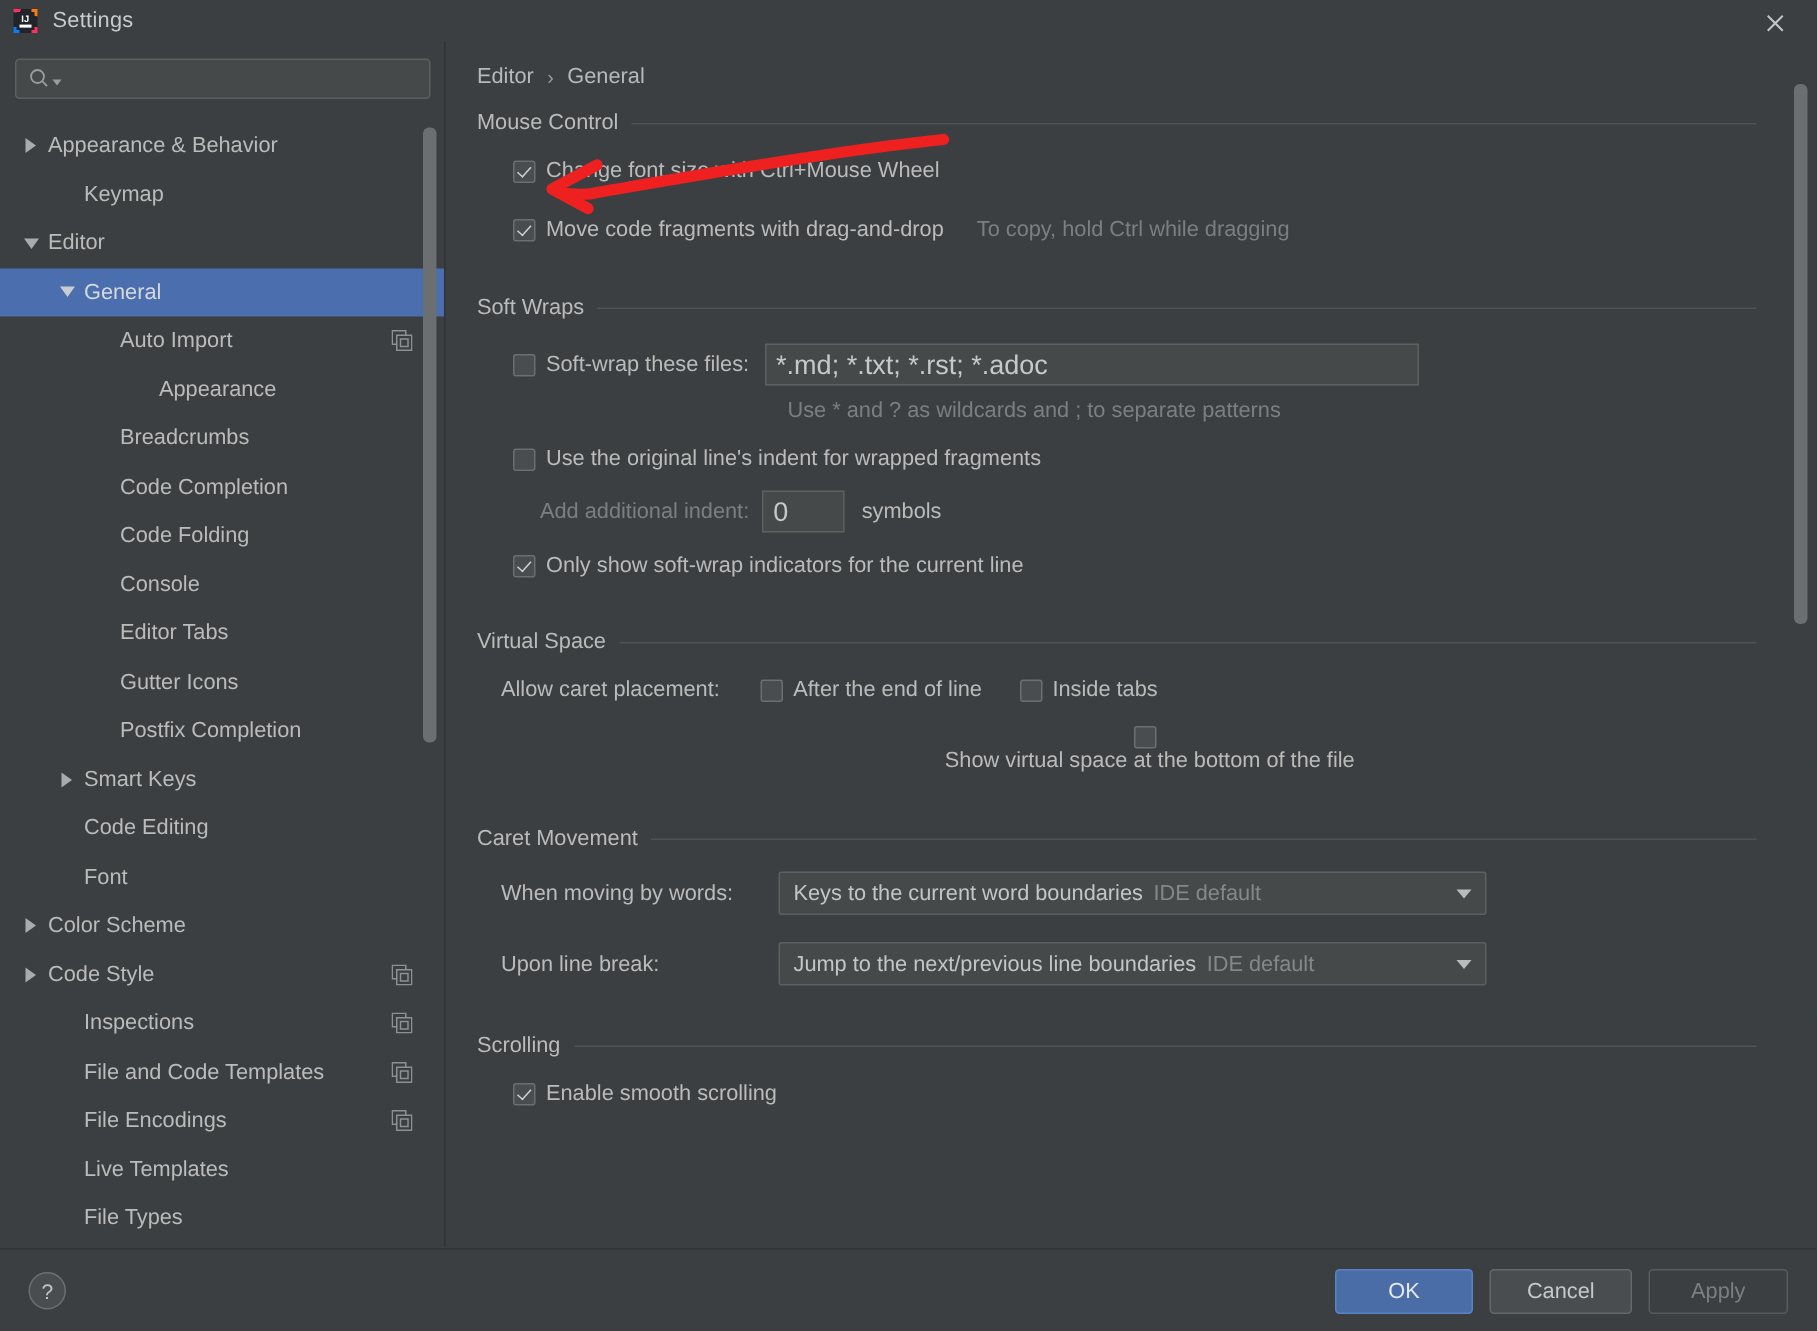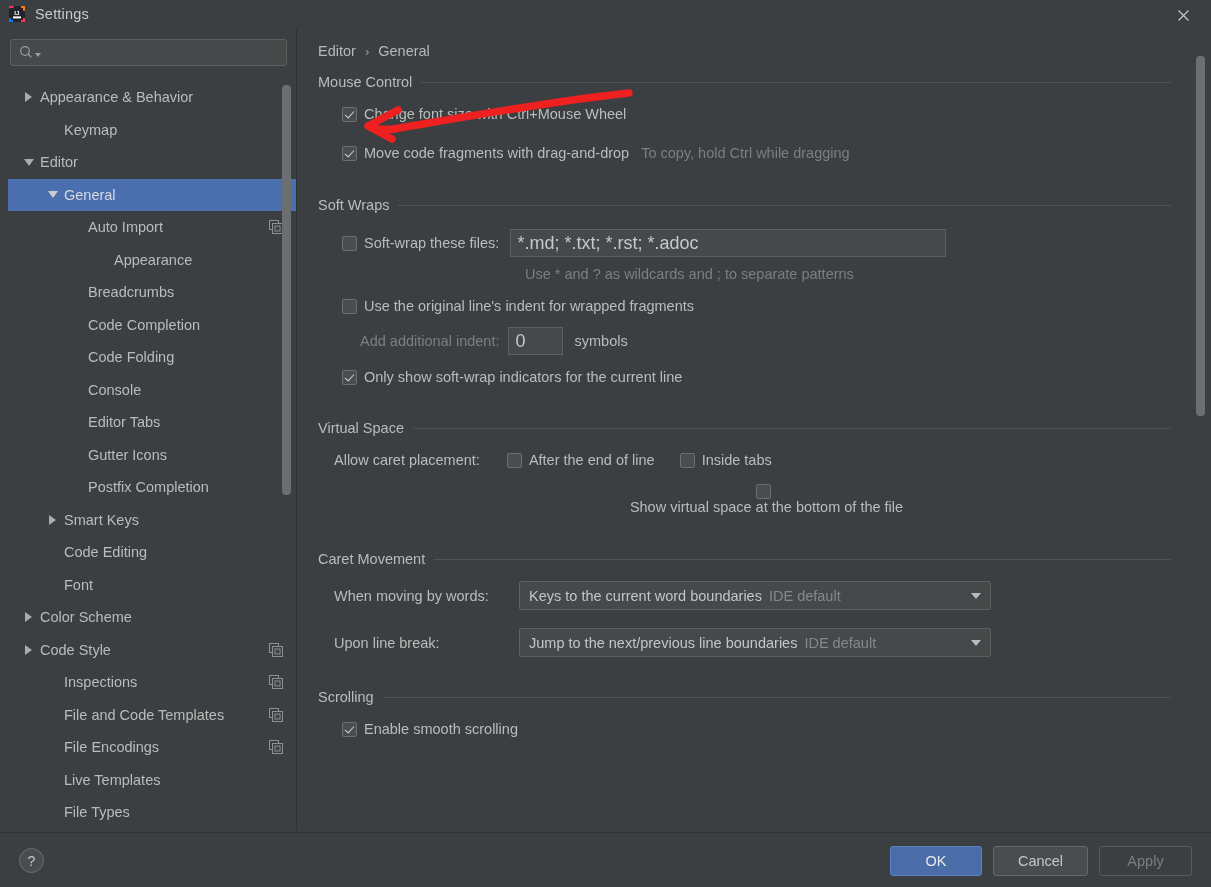--- a/index.html
+++ b/index.html
@@ -57,21 +57,21 @@
     display: flex; align-items: center;
     padding-left: 8px;
   }
   .search-ico { display: flex; align-items: center; color: #9a9da0; }
   .search-input {
     flex: 1; background: transparent; border: none; outline: none;
     color: #bbbbbb; font-size: 13px; padding-left: 6px;
     font-family: "Liberation Sans", sans-serif;
   }
   .tree {
-    position: absolute; top: 53px; left: 8px;
+    position: absolute; top: 53px; left: 0;
     width: 297px; height: 750px;
     overflow: hidden;
   }
   .tree-row {
     height: 32.5px;
     display: flex; align-items: center;
     position: relative;
     font-size: 14.5px;
     color: #bbbbbb;
     white-space: nowrap;
@@ -453,21 +453,21 @@
         </div>
 
         <div class="row" style="margin-top:16px;">
           <span class="cb checked"></span>
           <span>Change font size with Ctrl+Mouse Wheel</span>
         </div>
 
         <div class="row" style="margin-top:23px;">
           <span class="cb checked"></span>
           <span>Move code fragments with drag-and-drop</span>
-          <span class="hint" style="margin-left:12px;">To copy, hold Ctrl while dragging</span>
+          <span class="hint" style="margin-left:22px;">To copy, hold Ctrl while dragging</span>
         </div>
       </div>
 
       <div class="group" style="margin-top:36px;">
         <div class="group-head">
           <span class="group-title">Soft Wraps</span>
           <span class="group-line"></span>
         </div>
 
         <div class="row" style="margin-top:16px;">

